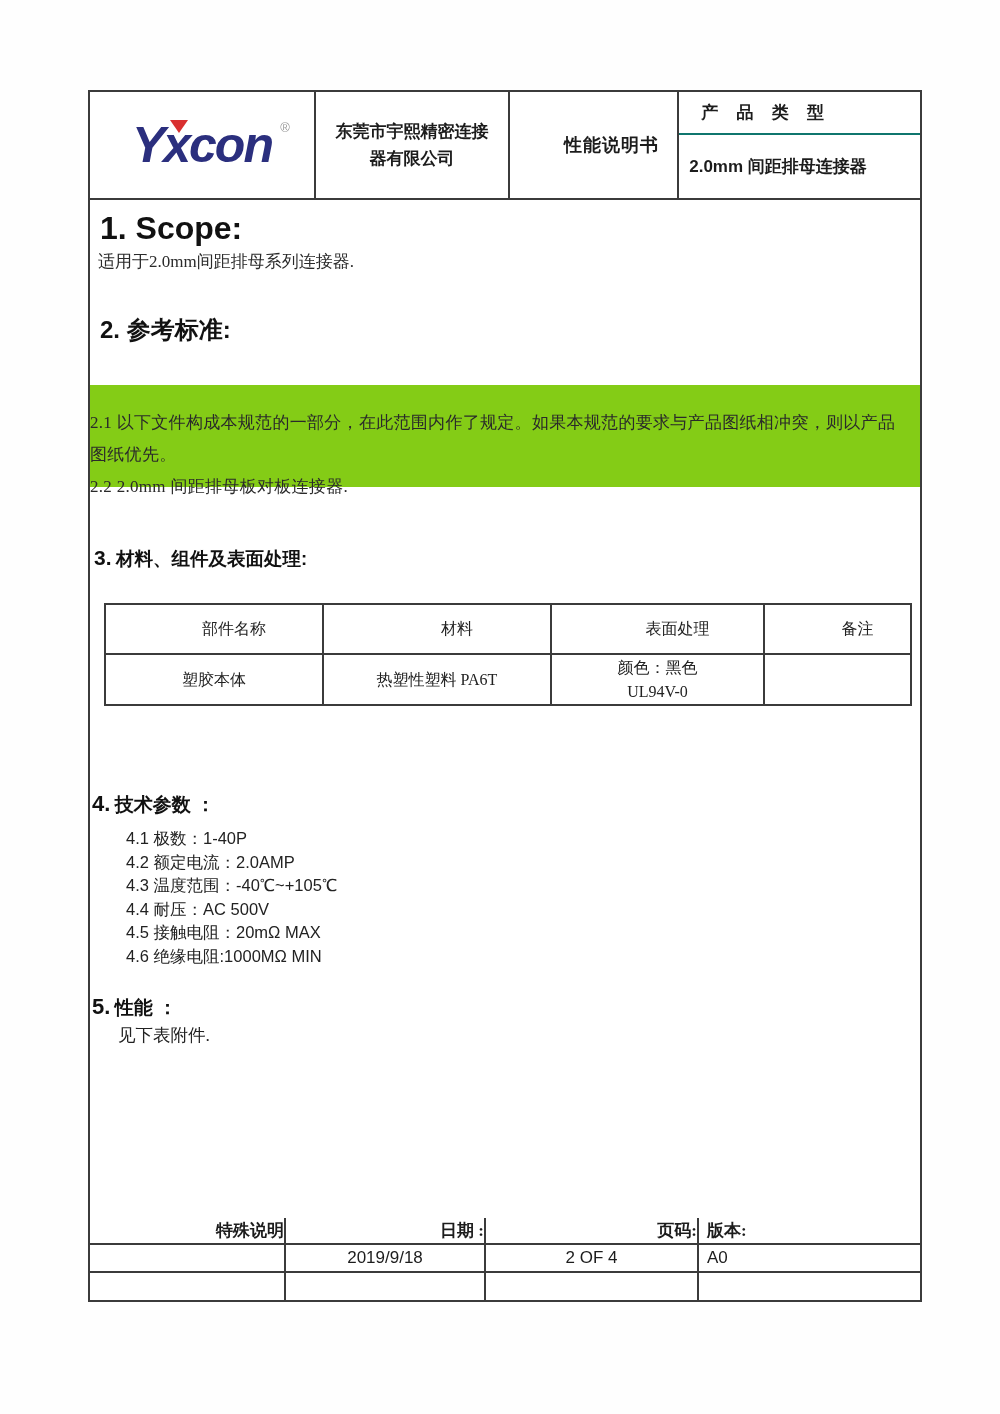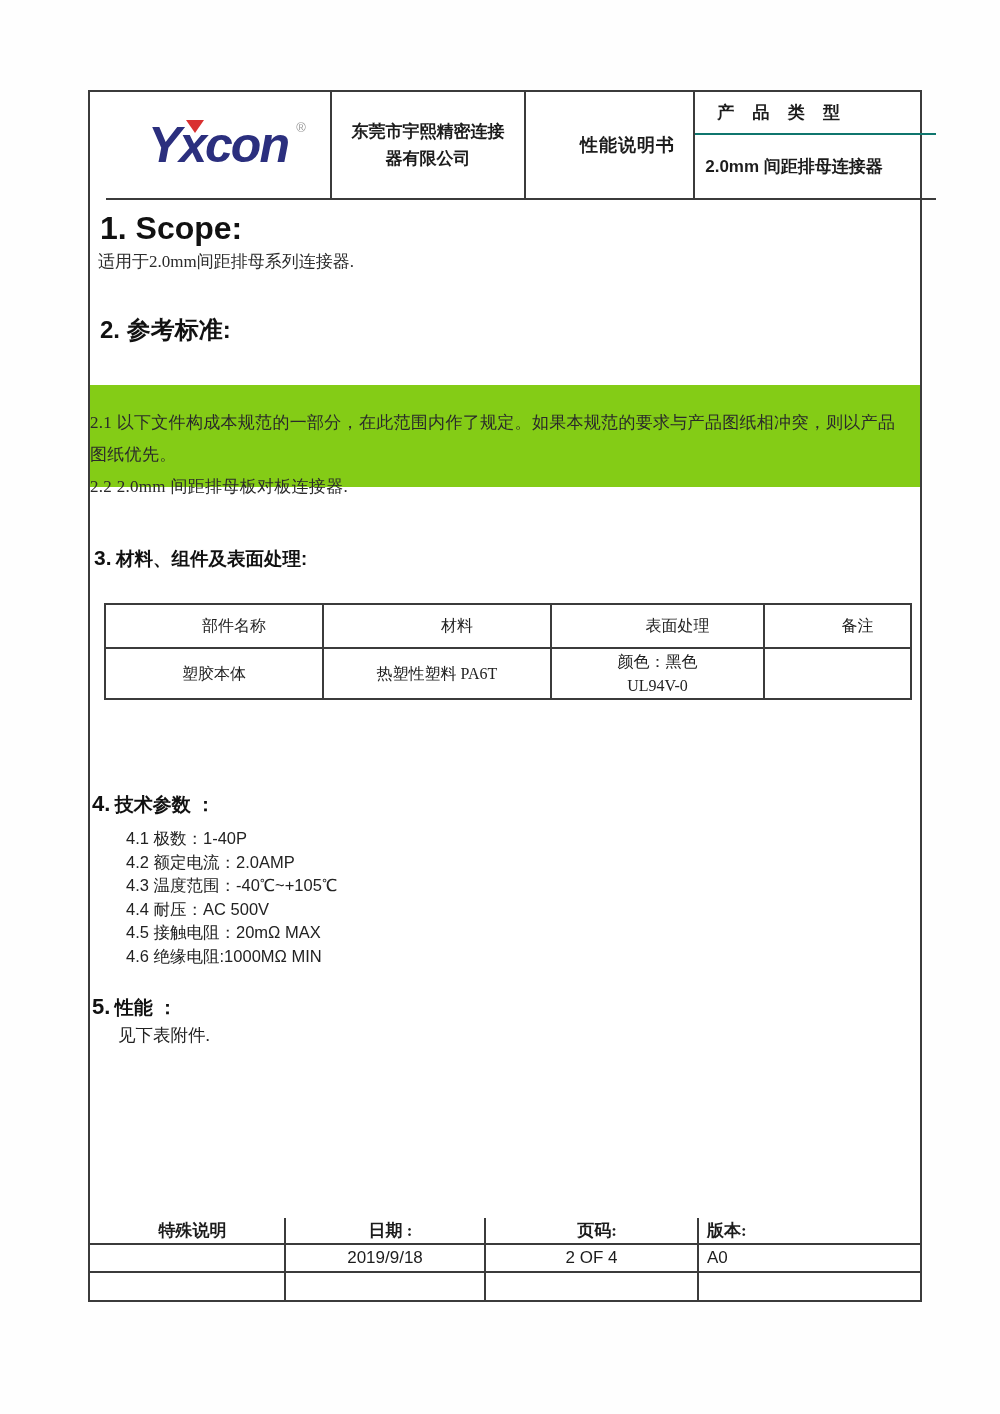--- a/index.html
+++ b/index.html
@@ -6,21 +6,21 @@
   html,body { background:#ffffff; }
   .page {
     position:relative; width:1000px; height:1414px; background:#fefefe;
     font-family:"Liberation Serif", serif; color:#1c1c1c; overflow:hidden;
   }
   .frame {
     position:absolute; left:88px; top:90px; width:834px; height:1212px;
     border:2px solid #3b3b3b; background:#fff;
   }
   
-  .hdr { position:absolute; left:16px; top:0; width:100%; height:108px;
+  .hdr { position:absolute; left:0; top:0; width:100%; height:108px;
          border-bottom:2px solid #3b3b3b; display:flex; }
   .hdr-cell { border-right:2px solid #3b3b3b; display:flex; align-items:center; justify-content:center; }
   .cell-logo { width:227px; position:relative; }
   .cell-company { width:195px; text-align:center; font-weight:bold; font-size:17px; line-height:1.6; }
   .cell-doctype { width:170px; font-weight:bold; font-size:18px; letter-spacing:1px;padding-left:36px; }
   .cell-product { width:242px; border-right:none; flex-direction:column; align-items:stretch; justify-content:flex-start; }
   .product-top { height:43px; border-bottom:2px solid #0f766e; display:flex; align-items:center;
                  padding-left:22px; font-weight:bold; font-size:17px; letter-spacing:7px; }
   .product-bottom { flex:1; display:flex; align-items:center; padding-left:10px;
                     font-family:"Liberation Sans", sans-serif; font-weight:bold; font-size:17px; }
@@ -51,31 +51,31 @@
   .mid-txt  { font-size:19px; }
   .tech-list { left:36px; top:735px; font-family:"Liberation Sans", sans-serif;
                font-size:16.5px; color:#222; }
   .tech-list div { line-height:23.5px; }
   .s5-body { left:28px; top:931px; font-size:17.5px; color:#222; }
   
   table { border-collapse:collapse; table-layout:fixed; }
   .mat-table { position:absolute; left:14px; top:511px; width:806px; }
   .mat-table td { border:2px solid #3b3b3b; text-align:center; vertical-align:middle;
                   font-size:16px; color:#222; line-height:24px; }
-  .mat-table .hrow td { height:44px;padding-left:40px; }
+  .mat-table .hrow td { height:50px;padding-left:40px; }
   .mat-table .r1 td { height:57px; }
   .mat-table .r2 td { height:51px; }
   
   .foot-table { position:absolute; left:0; bottom:0; width:100%; }
   .foot-table td { border:2px solid #3b3b3b; font-size:17px; vertical-align:middle; color:#1c1c1c; }
   .foot-table tr:first-child td { border-top:none; }
   .foot-table td:first-child { border-left:none; }
   .foot-table td:last-child { border-right:none; }
   .foot-table tr:last-child td { border-bottom:none; }
-  .foot-table .lbl { font-weight:bold; text-align:center;padding-left:11px; }
+  .foot-table .lbl { font-weight:bold; text-align:right;padding-left:11px; }
   .foot-table .val { font-family:"Liberation Sans", sans-serif; text-align:center; }
   .foot-table .left { text-align:left; padding-left:8px; }
   .foot-table .row1 td { height:26px; }
   .foot-table .row2 td { height:28px; }
   .foot-table .row3 td { height:28px; }
 </style>
 </head>
 <body>
 
 <div class="page">

